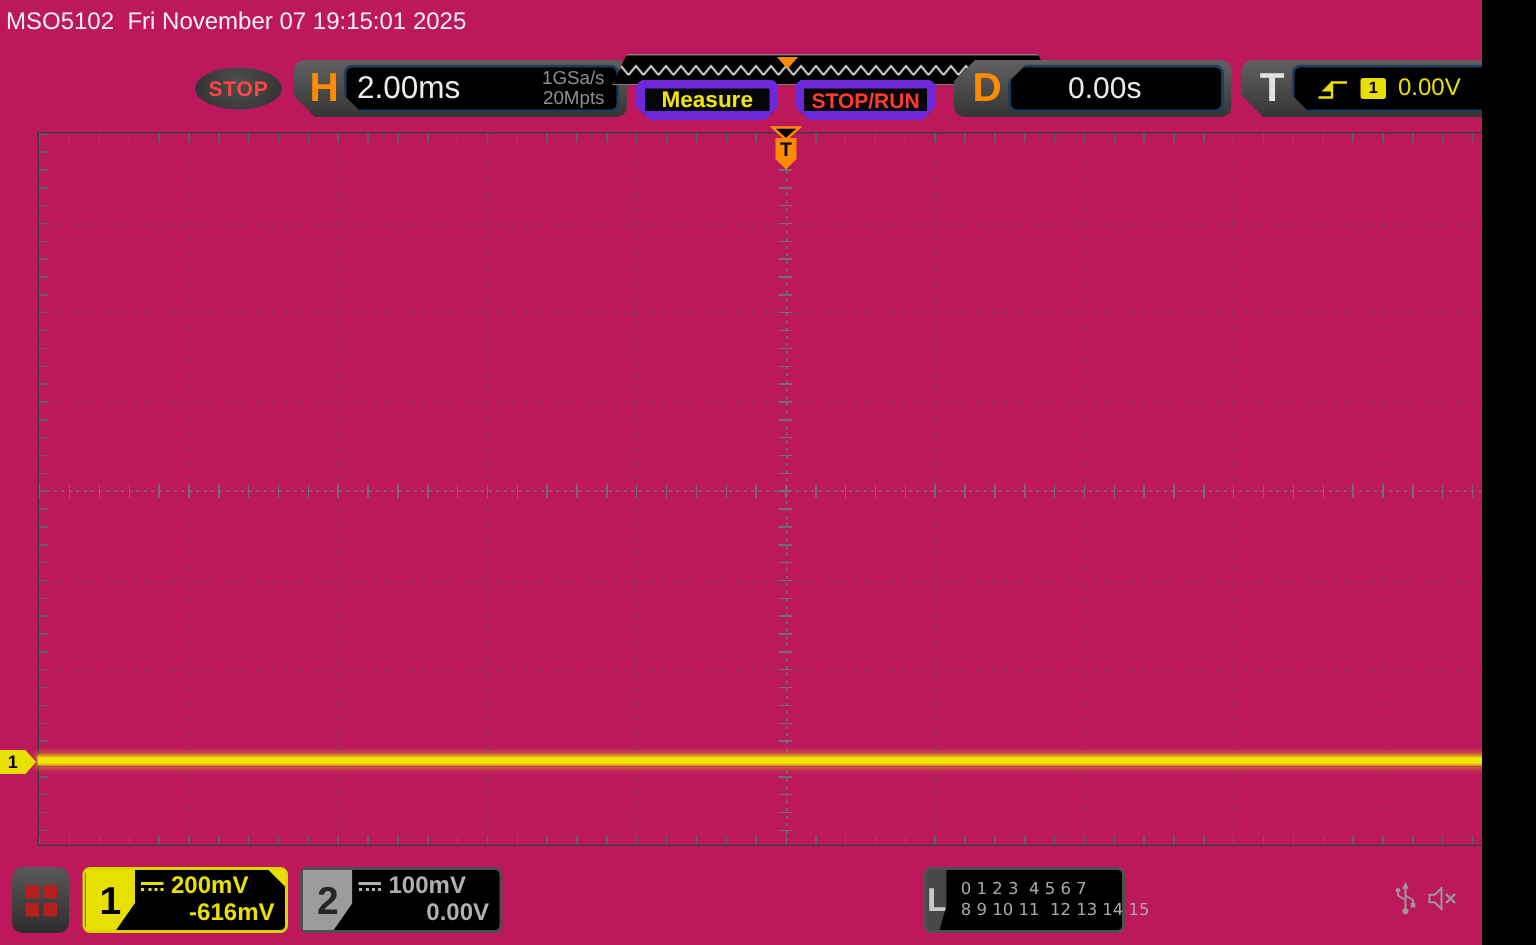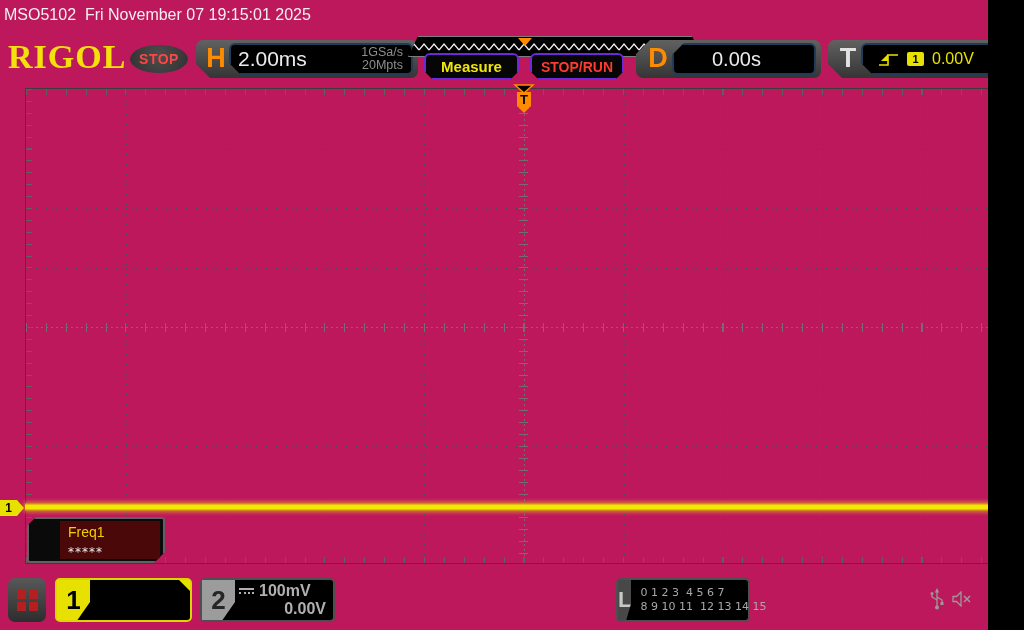--- a/index.html
+++ b/index.html
@@ -37,21 +37,21 @@
   .trigbadge { width:17px; height:14px; background:#e8e000; color:#000; border-radius:2px;
           font-size:11px; font-weight:bold; display:flex; align-items:center; justify-content:center; }
   .triglevel { color:#e8e000; font-size:16px; }
   .trigmode { color:#33cc33; font-size:15px; font-weight:bold; margin-left:auto; margin-right:10px; }
 
   .preview { position:absolute; left:408px; top:36px; width:294px; height:21px; background:#000;
           border:1px solid #7d7d7d; clip-path:polygon(10px 0,calc(100% - 10px) 0,100% 100%,0 100%); }
   .preview-tri { position:absolute; left:109px; top:1px; width:0; height:0;
           border-left:7px solid transparent; border-right:7px solid transparent; border-top:8px solid #ff8c00; }
 
-  .hbtn { position:absolute; top:53px; height:27px; background:#060606; border:2px solid #6d28d9;
+  .hbtn { position:absolute; top:53px; height:27px; background:#060606; border:6px solid #6d28d9;
           border-radius:6px; clip-path:polygon(0 0,100% 0,100% calc(100% - 9px),calc(100% - 9px) 100%,9px 100%,0 calc(100% - 9px));
           display:flex; align-items:center; justify-content:center; font-weight:bold; }
   #btn-measure { left:424px; width:95px; color:#f0e60a; font-size:15px; }
   #btn-stoprun { left:530px; width:94px; color:#ff3b30; font-size:14px; }
 
   
   #grat { position:absolute; left:25px; top:88px; width:996px; height:476px; border:1px solid #3c3c3c; }
   .vdiv { position:absolute; top:0; bottom:0; width:1px;
           background-image:repeating-linear-gradient(to bottom,#4c4c4c 0 1px,transparent 1px 5px); }
   .hdiv { position:absolute; left:0; right:0; height:1px;
@@ -118,21 +118,20 @@
   #spk { left:951px; top:591px; }
   .clock { position:absolute; left:1024px; top:589px; color:#b8b8b8; font-size:17px; }
 </style>
 </head>
 <body>
 
 <div id="screen">
 
   <div class="topbar">MSO5102  Fri November 07 19:15:01 2025</div>
 
-  <div class="logo">RIGOL</div>
   <div class="stopbadge">STOP</div>
 
   <div class="panel" id="panel-h">
     <div class="panel-letter orange">H</div>
     <div class="vbox">
       <span class="timebase">2.00ms</span>
       <span class="rates">
         <span>1GSa/s</span><br>
         <span>20Mpts</span>
       </span>
@@ -205,38 +204,42 @@
 
   <div class="wave"></div>
   <div class="chmark">1</div>
 
   <svg class="trigmark" viewBox="0 0 22 30">
     <polygon points="2,1 20,1 11,9" fill="#000" stroke="#ff8c00" stroke-width="1.6"></polygon>
     <path d="M4,8 h14 v14 l-7,7 l-7,-7 z" fill="#ff8c00"></path>
     <text x="11" y="20" text-anchor="middle" font-size="13" font-weight="bold" fill="#000" font-family="Liberation Sans, sans-serif">T</text>
   </svg>
 
-  <div class="measbox">
-    <div class="inner">
-      <div class="mname">Freq1</div>
-      <div class="mval">*****</div>
-    </div>
-  </div>
 
   <div class="menubtn">
     <div class="menugrid">
       <div></div>
         <div></div>
         <div></div>
         <div></div>
     </div>
   </div>
 
   <div class="chan" id="ch1">
     <div class="chtab">1</div>
+    <div class="chbody">
+      <div class="chline1">
+        <span class="coupicon">
+            <div class="solid"></div>
+            <div class="dots"></div>
+          </span>
+        <span>200mV</span>
+      </div>
+      <div class="chline2">-616mV</div>
+    </div>
     <div class="notch"></div>
   </div>
 
   <div class="chan" id="ch2">
     <div class="chtab">2</div>
     <div class="chbody">
       <div class="chline1">
         <span class="coupicon">
             <div class="solid"></div>
             <div class="dots"></div>

